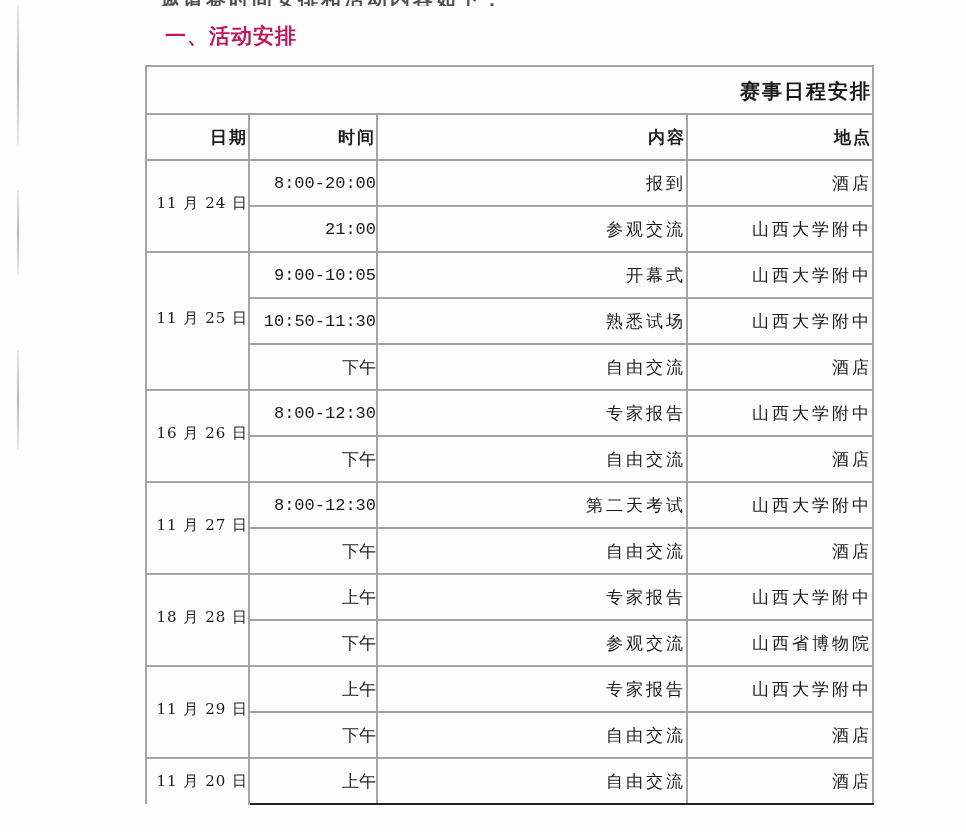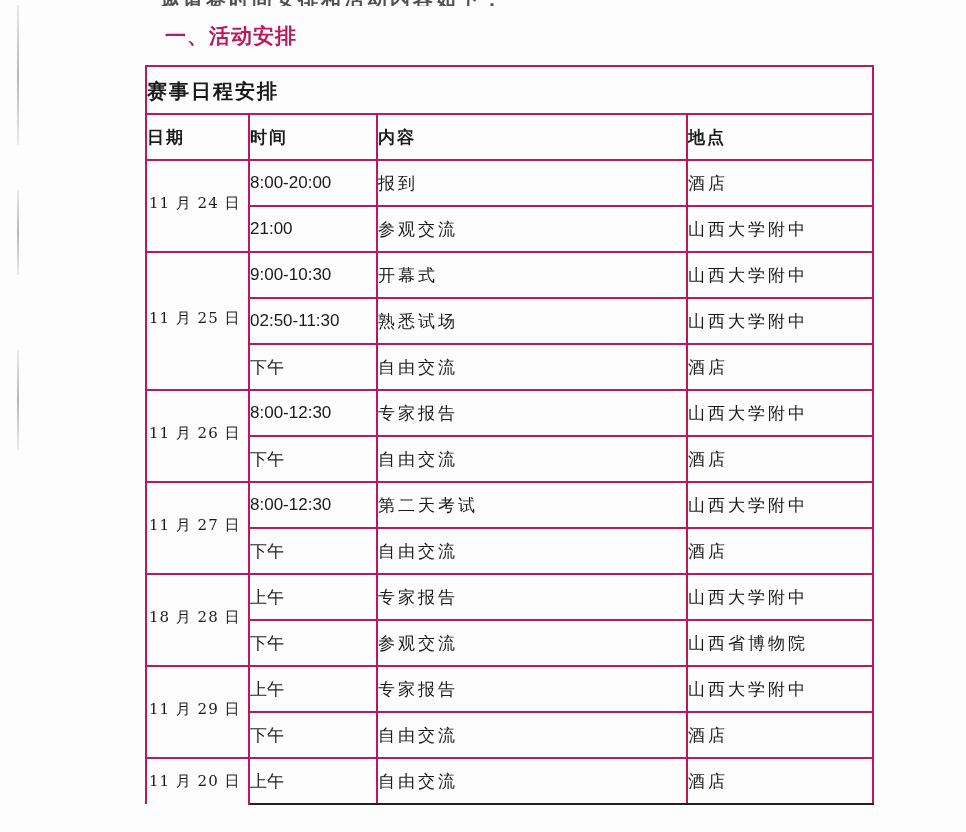--- a/index.html
+++ b/index.html
@@ -19,35 +19,35 @@
     position: absolute; left: 165px; top: 22px;
     font-family: "DejaVu Sans", sans-serif; font-weight: bold; font-size: 21px;
     letter-spacing: 1px; color: #be185d;
   }
   table.schedule {
     position: absolute; left: 145px; top: 65px;
     width: 727px; border-collapse: collapse;
     table-layout: fixed; font-size: 17px;
   }
   table.schedule td, table.schedule th {
-    border: 2px solid #be185d; text-align: left; vertical-align: middle;
+    border: 2px solid #a3a3a3; text-align: right; vertical-align: middle;
     padding: 0; overflow: hidden; white-space: nowrap;
   }
   table.schedule .title-row th {
     height: 44px; font-family: "DejaVu Sans", sans-serif; font-weight: bold; font-size: 20px;
     letter-spacing: 2px; padding-top: 2px;
   }
   table.schedule .header-row th {
     height: 44px; font-family: "DejaVu Sans", sans-serif; font-weight: bold; font-size: 17px;
     letter-spacing: 2px;
     margin-left: 21px;
   }
   table.schedule td { height: 44px; }
   .date-cell { font-size: 15px; letter-spacing: 1px; padding-left: 2px !important; padding-bottom: 6px !important; }
-  .time-cell { font-family: Liberation Sans, sans-serif; font-size: 17px; }
+  .time-cell { font-family: Liberation Mono, monospace; font-size: 17px; }
   .content-cell, .place-cell { font-size: 17px; letter-spacing: 3px; }
   table.schedule tr.last-row td { border-bottom: 2px solid #222; }
   table.schedule tr.last-row td.date-cell { border-bottom: none; }
 </style>
 </head>
 <body>
 
 <div class="binding-mark" style="top:5px;height:140px;"></div>
 <div class="binding-mark" style="top:190px;height:85px;"></div>
 <div class="binding-mark" style="top:350px;height:100px;"></div>
@@ -83,37 +83,37 @@
       <td class="place-cell">酒店</td>
     </tr>
     <tr>
       <td class="time-cell">21:00</td>
       <td class="content-cell">参观交流</td>
       <td class="place-cell">山西大学附中</td>
     </tr>
 
     <tr>
       <td rowspan="3" class="date-cell">11 月 25 日</td>
-      <td class="time-cell">9:00-10:30</td>
+      <td class="time-cell">9:00-10:05</td>
       <td class="content-cell">开幕式</td>
       <td class="place-cell">山西大学附中</td>
     </tr>
     <tr>
-      <td class="time-cell">02:50-11:30</td>
+      <td class="time-cell">10:50-11:30</td>
       <td class="content-cell">熟悉试场</td>
       <td class="place-cell">山西大学附中</td>
     </tr>
     <tr>
       <td class="time-cell">下午</td>
       <td class="content-cell">自由交流</td>
       <td class="place-cell">酒店</td>
     </tr>
 
     <tr>
-      <td rowspan="2" class="date-cell">11 月 26 日</td>
+      <td rowspan="2" class="date-cell">16 月 26 日</td>
       <td class="time-cell">8:00-12:30</td>
       <td class="content-cell">专家报告</td>
       <td class="place-cell">山西大学附中</td>
     </tr>
     <tr>
       <td class="time-cell">下午</td>
       <td class="content-cell">自由交流</td>
       <td class="place-cell">酒店</td>
     </tr>
 

